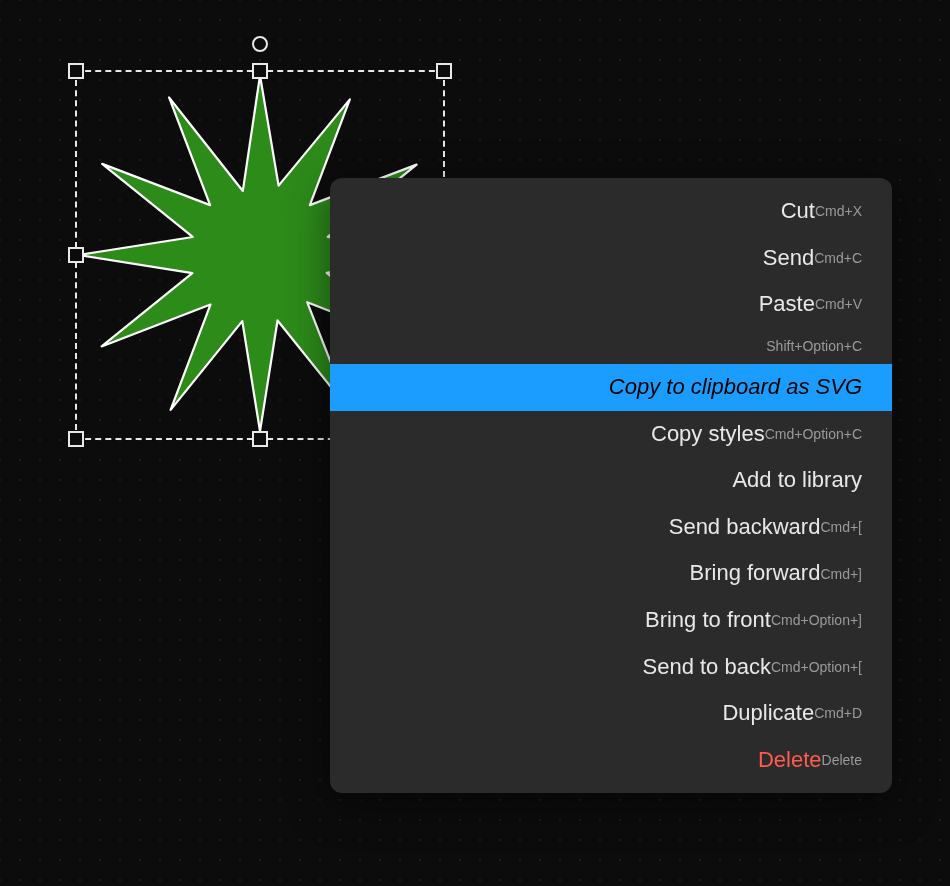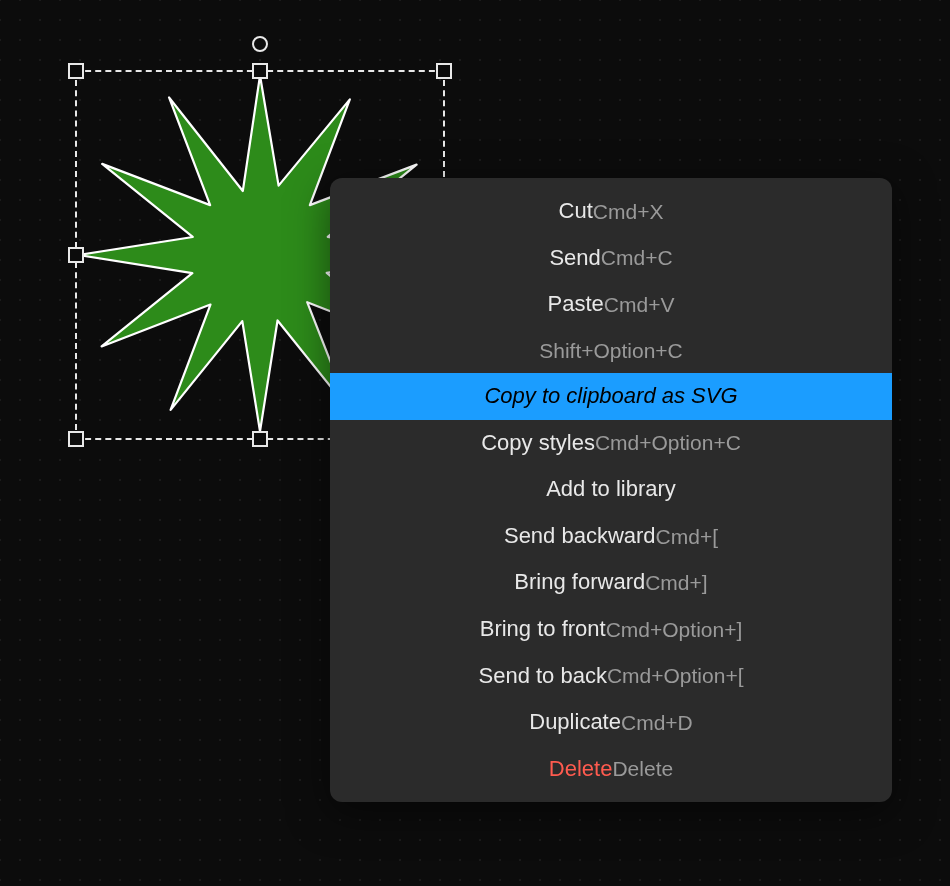--- a/index.html
+++ b/index.html
@@ -74,42 +74,42 @@
       left: 330px;
       top: 178px;
       width: 562px;
       background: #2b2b2b;
       border-radius: 12px;
       padding: 10px 0;
       box-shadow: 0 10px 40px rgba(0,0,0,0.5);
     }
     .menu-item {
       display: flex;
-      justify-content: center;
+      justify-content: flex-end;
       align-items: center;
       padding: 9px 30px;
       cursor: pointer;
       font-size: 22px;
       line-height: 1.3;
     }
     .menu-item.highlighted {
       background: #1b9dff;
     }
     .menu-label {
       color: #e8e8e8;
       font-weight: 400;
     }
     .menu-item.highlighted .menu-label {
       color: #000;
       font-weight: 400;
       font-style: italic;
     }
     .menu-shortcut {
       color: #9a9a9a;
-      font-size: 21px;
+      font-size: 14px;
     }
     .menu-item.highlighted .menu-shortcut {
       color: #000;
     }
     .menu-label.danger {
       color: #ff5b4f;
     }
   </style>
 </head>
 <body>

